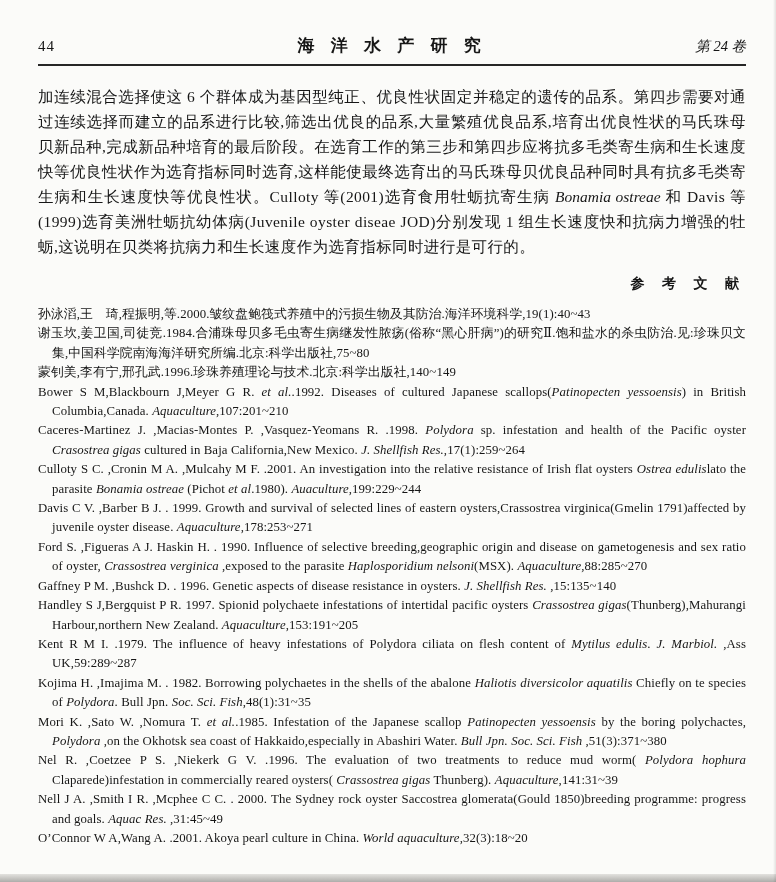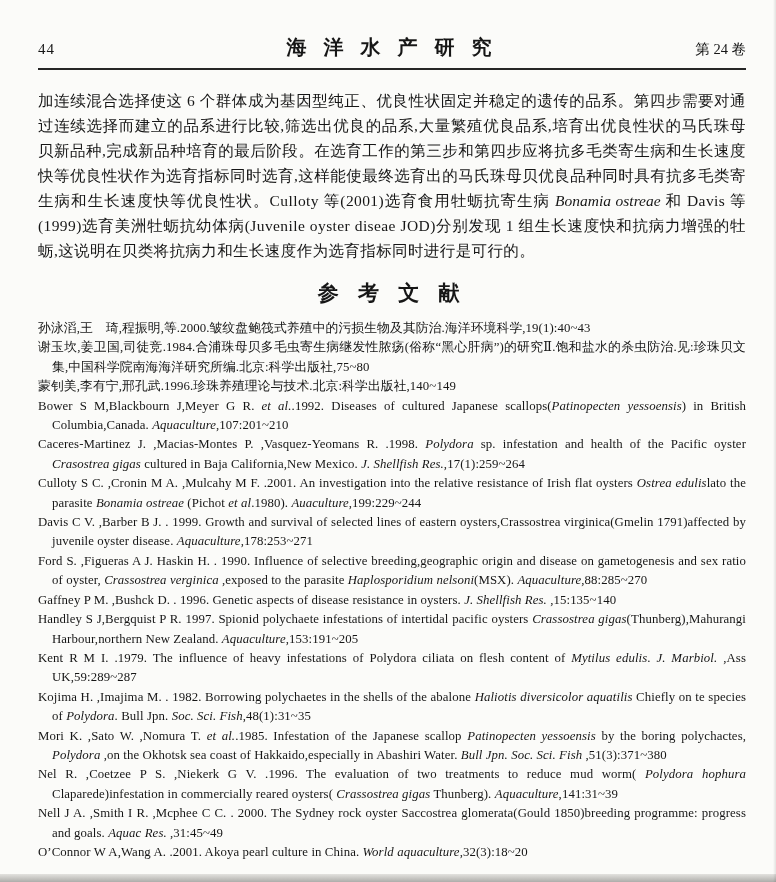--- a/index.html
+++ b/index.html
@@ -17,42 +17,42 @@
     padding:34px 30px 0 38px;
     position:relative;
   }
   
   .hdr{
     display:flex;
     align-items:baseline;
     font-size:15px;
   }
   .hdr .pageno{width:120px;text-align:left;letter-spacing:1px;}
-  .hdr .jtitle{flex:1;text-align:center;font-weight:bold;letter-spacing:6px;font-size:20px;}
-  .hdr .vol{width:120px;text-align:right;font-size:14.5px;}
+  .hdr .jtitle{flex:1;text-align:center;font-weight:bold;letter-spacing:6px;font-size:17px;}
+  .hdr .vol{width:120px;text-align:right;font-size:14.5px;font-style:italic;}
   .rule{
     margin-top:7px;
     height:0;
     border-top:2px solid #262626;
   }
   
   .body-par{
     margin:18px 0 16px 0;
     font-size:15.5px;
     line-height:25px;
     text-align:justify;
     text-justify:inter-ideograph;
     letter-spacing:0.4px;
   }
   .body-par i{font-style:italic;letter-spacing:0;}
   
   .refs-heading{
     margin:16px 0 12px 0;
-    text-align:center;
-    font-size:21px;
+    text-align:right;
+    font-size:14px;
     font-weight:bold;
     letter-spacing:7px;
   }
   
   .refs{
     font-size:12.8px;
     line-height:19.4px;
   }
   .ref{
     padding-left:14px;

